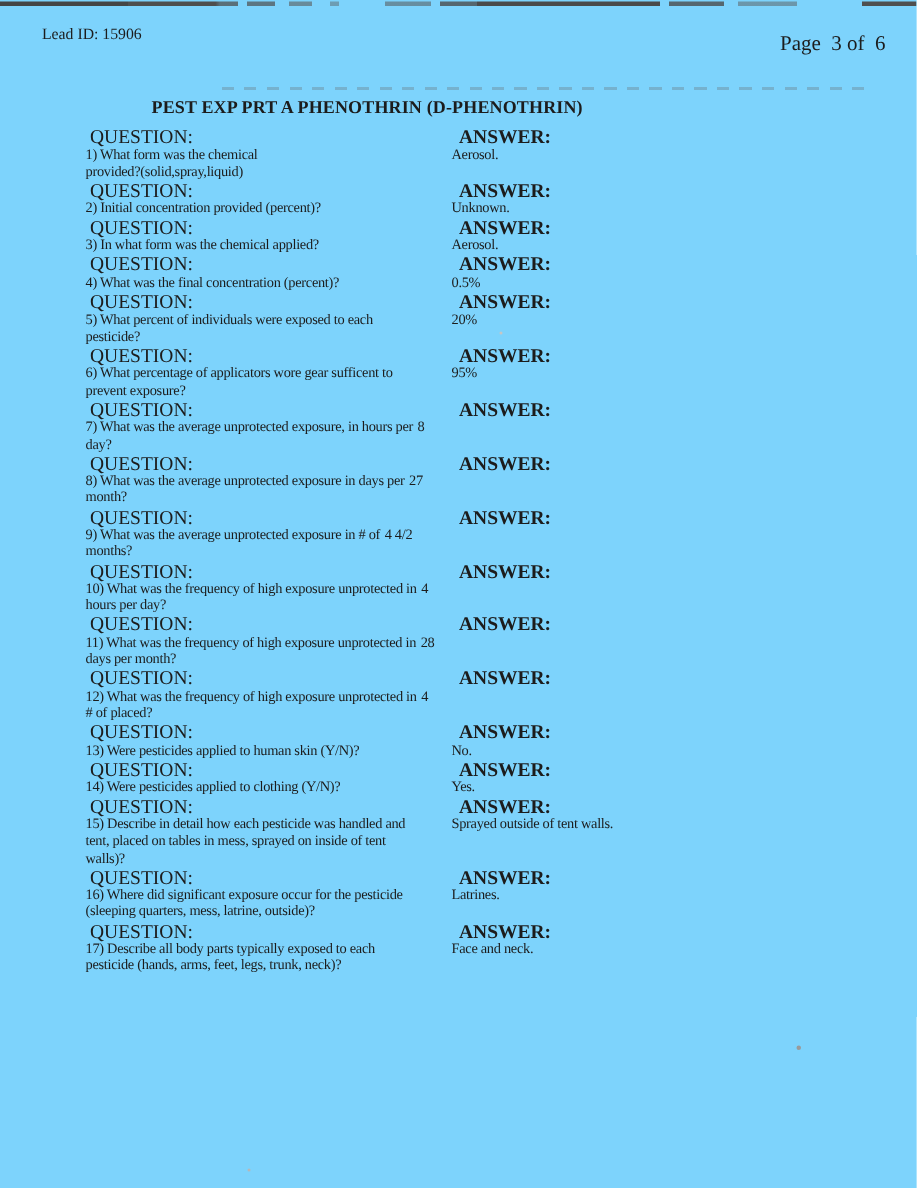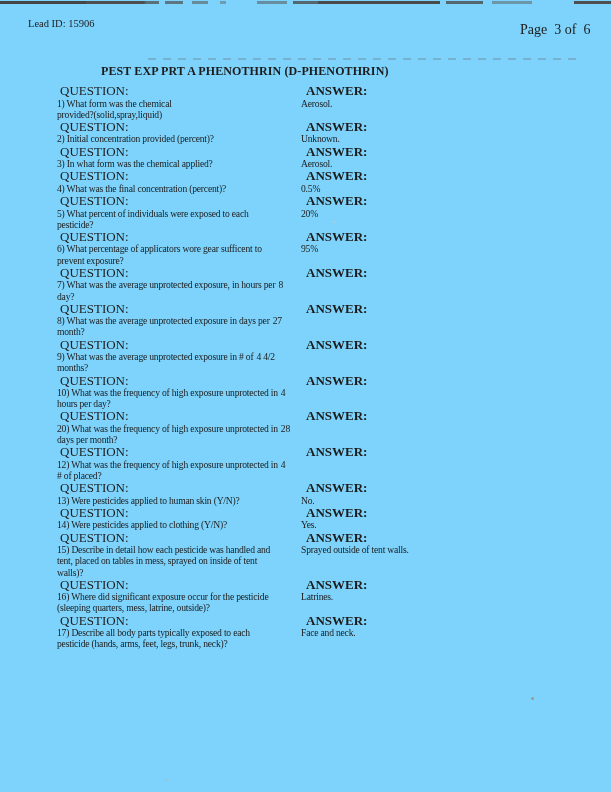--- a/index.html
+++ b/index.html
@@ -171,21 +171,21 @@
           <div class="q-line"><span>10) What was the frequency of high exposure unprotected in</span><span class="inline-answer">4</span></div>
           <div class="q-line"><span>hours per day?</span></div>
         </div>
     <div class="a-text"></div>
   </div>
 
   <div class="qa-block">
     <div class="q-label">QUESTION:</div>
     <div class="a-label">ANSWER:</div>
     <div class="q-text">
-          <div class="q-line"><span>20) What was the frequency of high exposure unprotected in</span><span class="inline-answer">28</span></div>
+          <div class="q-line"><span>11) What was the frequency of high exposure unprotected in</span><span class="inline-answer">28</span></div>
           <div class="q-line"><span>days per month?</span></div>
         </div>
     <div class="a-text"></div>
   </div>
 
   <div class="qa-block">
     <div class="q-label">QUESTION:</div>
     <div class="a-label">ANSWER:</div>
     <div class="q-text">
           <div class="q-line"><span>12) What was the frequency of high exposure unprotected in</span><span class="inline-answer">4</span></div>

